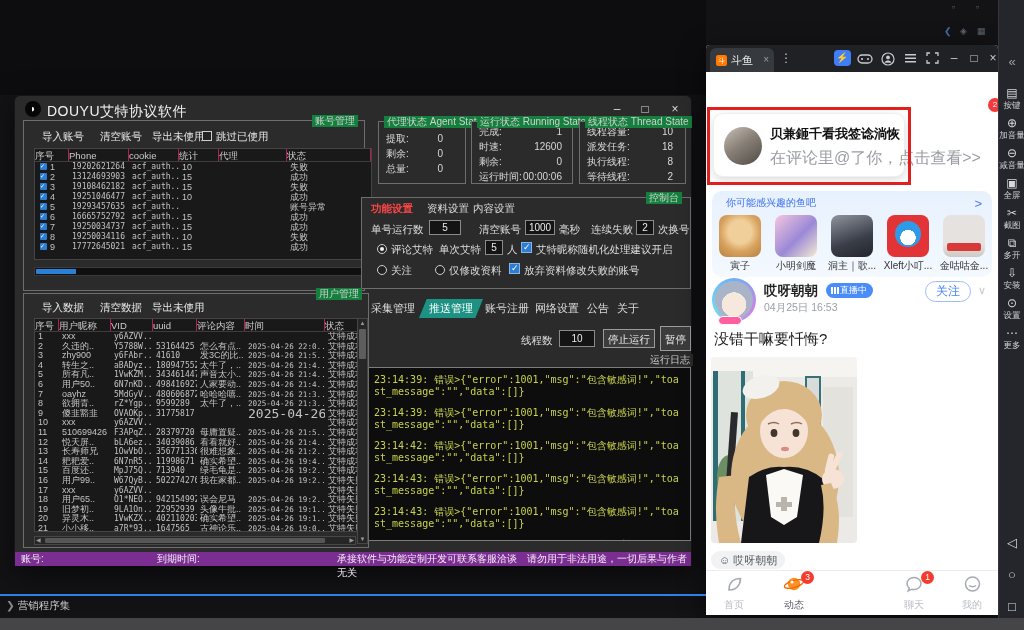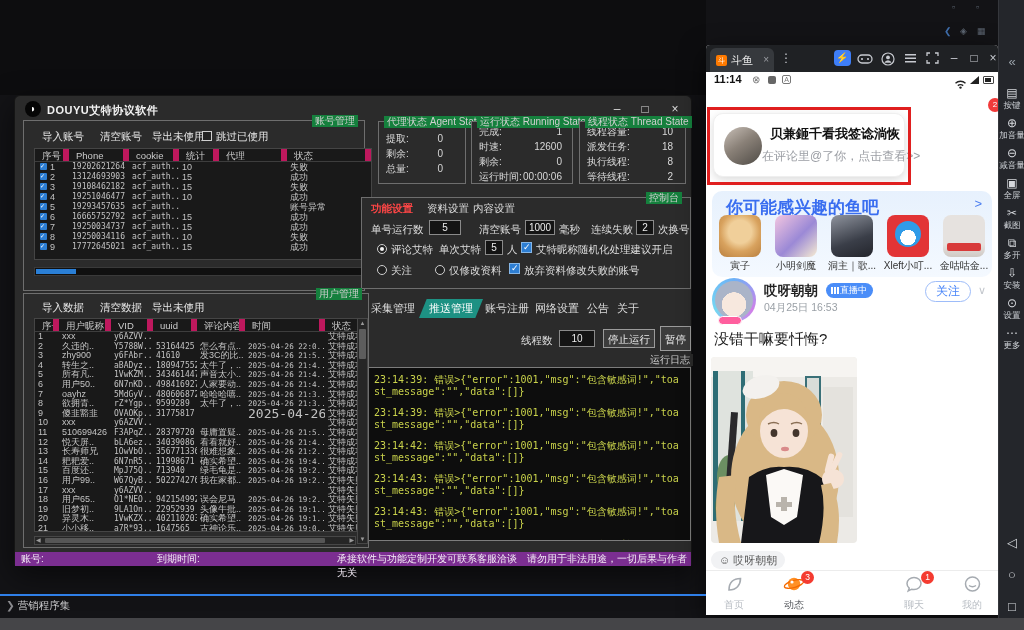--- a/index.html
+++ b/index.html
@@ -3,29 +3,29 @@
 <meta charset="utf-8">
 <style>
 *{margin:0;padding:0;box-sizing:border-box}
 body{width:1024px;height:630px;background:#121214;font-family:"Liberation Sans",sans-serif;overflow:hidden;position:relative}
 #screen{position:absolute;inset:0;width:1024px;height:630px;background:#131316}
 #topdark{position:absolute;left:0;top:0;width:706px;height:95px;background:#0d0d0f}
 
 #app{position:absolute;left:14px;top:95px;width:678px;height:470px;background:#2b2b2b;border:1px solid #151515;border-radius:6px 6px 0 0;box-shadow:0 10px 30px rgba(0,0,0,.55);font-size:10px;color:#d6d6d6}
 #app .titlebar{position:absolute;left:0;top:0;width:100%;height:26px}
 #app .logo{position:absolute;left:10px;top:5px;width:16px;height:16px;border-radius:50%;background:#060606;color:#fff;font-size:10px;line-height:16px;text-align:center}
-#app .title{position:absolute;left:32px;top:7px;font-size:11px;font-weight:bold;color:#f2f2f2;letter-spacing:.5px}
+#app .title{position:absolute;left:32px;top:7px;font-size:14px;font-weight:normal;color:#f2f2f2;letter-spacing:.5px}
 .winbtn{position:absolute;top:4px;width:24px;height:18px;color:#dadada;font-size:12px;line-height:18px;text-align:center}
 .grp{position:absolute;border:1px solid #6e6e6e;background:#2b2b2b}
 .cap{position:absolute;top:-6px;font-size:10px;line-height:12px;color:#cfcfcf;background:#15803d;padding:0 3px;white-space:nowrap}
 .abtn{position:absolute;font-size:10.5px;color:#e6e6e6;cursor:pointer;white-space:nowrap}
 .uchk{position:absolute;width:10px;height:10px;border:1px solid #cfcfcf;background:#232323}
 .tbl{position:absolute;background:#191919;border:1px solid #454545;overflow:hidden}
 .thead{display:flex;height:13px;line-height:13px;border-bottom:1px solid #3d3d3d;color:#cccccc;font-size:9.5px}
-.thead>div{border-right:6px solid #be185d;padding-left:7px;overflow:hidden;white-space:nowrap}
+.thead>div{border-right:1px solid #be185d;padding-left:0;overflow:hidden;white-space:nowrap}
 .tr{display:flex;height:10px;line-height:10px;font-size:9px;color:#c3c3c3}
 .tr>div{padding-left:3px;overflow:hidden;white-space:nowrap}
 .mono{font-family:"DejaVu Sans Mono",monospace;font-size:8px}
 .acc .c0{width:34px}.acc .c1{width:60px}.acc .c2{width:50px}.acc .c3{width:40px}.acc .c4{width:68px}.acc .c5{width:84px}
 .usr .c0{width:24px}.usr .c1{width:52px}.usr .c2{width:42px}.usr .c3{width:44px}.usr .c4{width:48px}.usr .c5{width:80px}.usr .c6{width:40px}
 .rchk{display:inline-block;width:7px;height:7px;margin:1px 3px 0 2px;background:#2d7ed3;border-radius:1px;position:relative;vertical-align:top}
 .rchk::after{content:"✓";position:absolute;left:0;top:-1px;color:#fff;font-size:6px;line-height:8px}
 .panel .kv{display:flex;justify-content:space-between;align-items:center;height:15px;padding:0 22px 0 7px;font-size:10px;color:#d8d8d8}
 .inp{position:absolute;background:#141414;border:1px solid #8a8a8a;color:#ececec;font-size:10px;text-align:center;height:15px;padding:0;font-family:"Liberation Sans",sans-serif}
 .radio{position:absolute;width:10px;height:10px;border:1px solid #d0d0d0;border-radius:50%;background:#222}
@@ -48,21 +48,21 @@
 #emutab{position:absolute;left:0;top:0;width:100%;height:27px;background:#1f2124}
 .etab{position:absolute;left:4px;top:3px;width:64px;height:24px;background:#36393d;border-radius:6px 6px 0 0;color:#e8e8e8;font-size:11px;line-height:24px}
 .eticon{position:absolute;left:6px;top:7px;width:11px;height:11px;background:#ff7a00;border-radius:2px;color:#fff;font-size:7px;line-height:11px;text-align:center}
 .eico{position:absolute;top:6px;color:#c7cad0;font-size:12px;line-height:15px;text-align:center;width:16px}
 #estatus{position:absolute;left:0;top:27px;width:100%;height:16px;background:#fff;color:#111}
 #redrect{position:absolute;left:1px;top:62px;width:204px;height:78px;border:3px solid #e01f1f;z-index:30}
 #notif{position:absolute;left:7px;top:68px;width:192px;height:64px;background:#fff;border:1px solid #efefef;border-radius:10px;box-shadow:0 3px 10px rgba(0,0,0,.14);z-index:20}
 #notif .nav{position:absolute;left:10px;top:13px;width:38px;height:38px;border-radius:50%;background:linear-gradient(145deg,#c9c0b8,#8a8178 45%,#4e4a45)}
 #nbadge{position:absolute;left:282px;top:53px;width:14px;height:14px;border-radius:50%;background:#f23a3a;color:#fff;font-size:8px;line-height:14px;text-align:center;z-index:25}
 #interest{position:absolute;left:6px;top:146px;width:280px;height:86px;border-radius:10px;background:linear-gradient(180deg,#e7f1fd,#f4f9ff)}
-#interest .ttl{position:absolute;left:14px;top:5px;font-size:17px;font-weight:bold;color:#3a6ef0}
+#interest .ttl{position:absolute;left:14px;top:5px;font-size:10px;font-weight:normal;color:#3a6ef0}
 #interest .arrow{position:absolute;right:10px;top:5px;font-size:13px;color:#4a7df0}
 #avrow{position:absolute;left:0;top:24px;width:280px;display:flex;justify-content:space-around}
 .avitem{width:52px;text-align:center}
 .avimg{width:42px;height:42px;border-radius:8px;margin:0 auto;position:relative;overflow:hidden}
 .avlbl{margin-top:2px;font-size:10px;color:#333;white-space:nowrap;overflow:hidden}
 .av1{background:linear-gradient(135deg,#f3c6e0,#9b89d6 55%,#f7ecd2)}
 .av2{background:radial-gradient(circle at 50% 40%,#f0cf9a 0 35%,#d8a25e 60%,#b97f3e)}
 .av3{background:linear-gradient(160deg,#8f949e,#3a3e48 60%,#23252c)}
 .av4{background:linear-gradient(180deg,#e6e2df 0 70%,#cfc9c4)}
 .av4::after{content:"";position:absolute;left:4px;right:4px;bottom:6px;height:8px;background:#d83a3a;border-radius:2px}
@@ -625,40 +625,25 @@
             <rect x="1" y="9" width="11" height="1.5" fill="#c7cad0"></rect>
           </svg></span>
       <span class="eico" style="left:218px;top:7px"><svg width="13" height="12">
             <path d="M1 4V1h3M9 1h3v3M12 8v3H9M4 11H1V8" fill="none" stroke="#c7cad0" stroke-width="1.3"></path>
           </svg></span>
       <span class="eico" style="left:240px">–</span>
       <span class="eico" style="left:260px">□</span>
       <span class="eico" style="left:279px">×</span>
     </div>
 
-    <div id="estatus">
-      <span style="position:absolute;left:8px;top:1px;font-size:11px;font-weight:bold">11:14</span>
-      <span style="position:absolute;left:46px;top:2px;color:#777;font-size:10px">⊗</span>
-      <span style="position:absolute;left:62px;top:4px;width:8px;height:8px;background:#666;border-radius:2px"></span>
-      <span style="position:absolute;left:76px;top:3px;width:9px;height:9px;border:1px solid #777;border-radius:2px;color:#777;font-size:7px;line-height:8px;text-align:center">A</span>
-      <span style="position:absolute;left:248px;top:3px"><svg width="13" height="10">
-            <path d="M1.5 4.2a7.5 7.5 0 0 1 10 0" stroke="#222" fill="none" stroke-width="1.4"></path>
-            <path d="M3.8 6.6a4.6 4.6 0 0 1 5.4 0" stroke="#222" fill="none" stroke-width="1.4"></path>
-            <circle cx="6.5" cy="8.6" r="1.2" fill="#222"></circle>
-          </svg></span>
-      <span style="position:absolute;left:264px;top:4px;width:9px;height:8px;background:#222;clip-path:polygon(100% 0,100% 100%,0 100%)"></span>
-      <span style="position:absolute;left:277px;top:4px;width:11px;height:8px;border:1px solid #444;border-radius:1px">
-          <span style="position:absolute;left:1px;top:1px;width:6px;height:4px;background:#222"></span>
-        </span>
-    </div>
 
     <div id="notif">
       <div class="nav"></div>
       <div style="position:absolute;left:56px;top:11px;font-size:13px;font-weight:bold;color:#111;white-space:nowrap">贝兼鉔千看我签谂淌恢</div>
-      <div style="position:absolute;left:48px;top:34px;font-size:12px;color:#9a9da3;white-space:nowrap">在评论里@了你，点击查看&gt;&gt;</div>
+      <div style="position:absolute;left:56px;top:34px;font-size:16px;color:#9a9da3;white-space:nowrap">在评论里@了你，点击查看&gt;&gt;</div>
     </div>
     <div id="redrect"></div>
     <div id="nbadge">2</div>
 
     <div id="interest">
       <div class="ttl">你可能感兴趣的鱼吧</div>
       <div class="arrow">&gt;</div>
       <div id="avrow">
 
           <div class="avitem">

